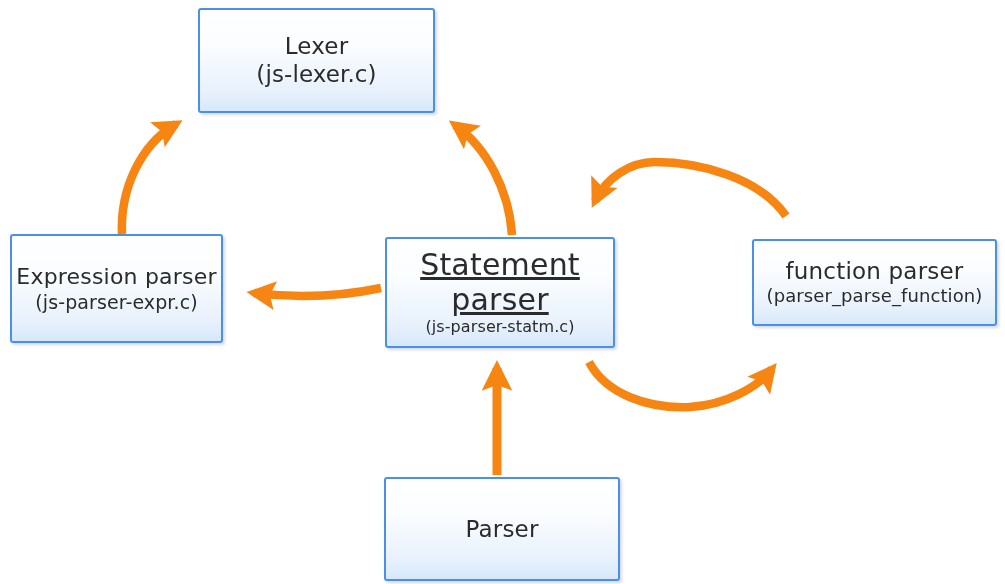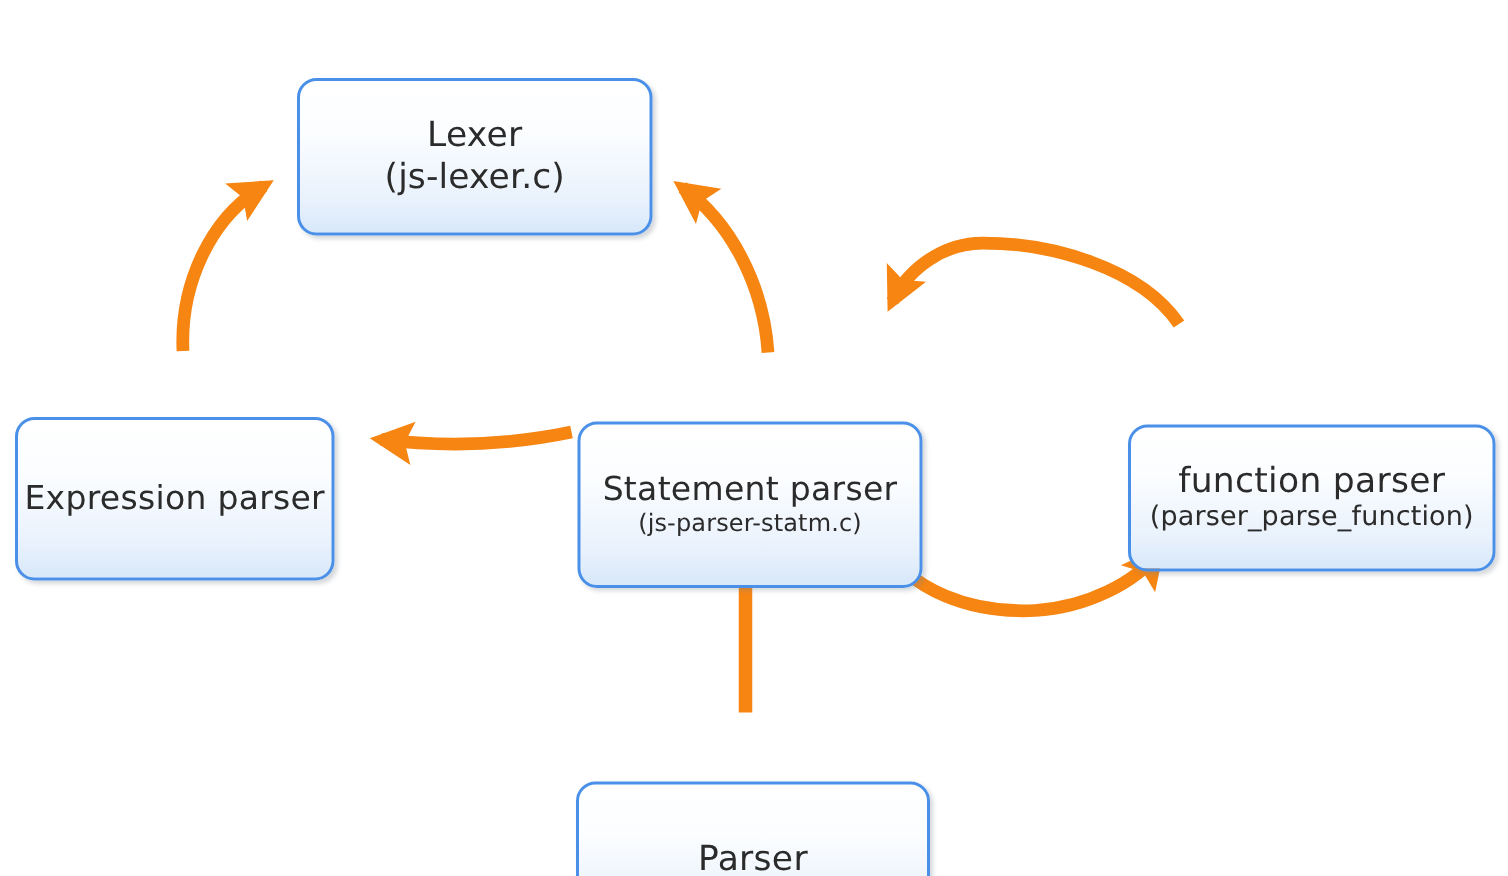--- a/index.html
+++ b/index.html
@@ -23,32 +23,31 @@
     left: 0;
     top: 0;
     width: 1005px;
     height: 584px;
     pointer-events: none;
   }
   .node {
     position: absolute;
     box-sizing: border-box;
     border: 2px solid #4a90e8;
-    border-radius: 13px;
+    border-radius: 3px;
     background: linear-gradient(to bottom, #ffffff 0%, #fbfdff 35%, #e8f1fc 80%, #d7e8fa 100%);
     box-shadow: 2px 2px 3px rgba(120,130,140,0.30);
     display: flex;
     flex-direction: column;
     align-items: center;
     justify-content: center;
     text-align: center;
     color: #2b2b2b;
     line-height: 1.16;
     padding: 0 4px;
-    margin-top: 44px;
   }
   .node .title {
     font-size: 23px;
     letter-spacing: 0.2px;
     white-space: nowrap;
   }
   .node .sub {
     font-size: 23px;
     letter-spacing: 0.1px;
     white-space: nowrap;
@@ -56,26 +55,26 @@
   }
   .node.two-line-title .title {
     white-space: normal;
     line-height: 1.15;
   }
 
   
   #node-lexer            { left: 198px; top: 8px;   width: 237px; height: 105px; }
   #node-expression       { left: 10px;  top: 234px; width: 213px; height: 109px; }
   #node-statement        { left: 385px; top: 237px; width: 230px; height: 111px; }
-  #node-function         { left: 752px; top: 239px; width: 245px; height: 98px; }
+  #node-function         { left: 752px; top: 239px; width: 245px; height: 87px; }
   #node-parser           { left: 384px; top: 477px; width: 236px; height: 104px; }
 
   #node-expression .title { font-size: 22px; }
   #node-expression .sub   { font-size: 19px; }
-  #node-statement .title  { font-size: 22px; }
+  #node-statement .title  { font-size: 30px; text-decoration: underline; }
   #node-statement .sub    { font-size: 16px; }
   #node-function .title   { font-size: 23px; }
   #node-function .sub     { font-size: 18px; text-align: right; }
 </style>
 </head>
 <body>
 
 <div id="canvas">
 
   <svg class="arrow-layer" viewBox="0 0 1005 584" width="1005" height="584" xmlns="http://www.w3.org/2000/svg">
@@ -98,20 +97,21 @@
     <path d="M 497 475 L 497 368" fill="none" stroke="#f68512" stroke-width="9" stroke-linecap="butt" marker-end="url(#ah)"></path>
   </svg>
 
   <div class="node" id="node-lexer">
     <div class="title">Lexer</div>
     <div class="sub">(js-lexer.c)</div>
   </div>
 
   <div class="node two-line-title" id="node-expression">
     <div class="title">Expression parser</div>
+    <div class="sub">(js-parser-expr.c)</div>
   </div>
 
   <div class="node two-line-title" id="node-statement">
     <div class="title">Statement parser</div>
     <div class="sub">(js-parser-statm.c)</div>
   </div>
 
   <div class="node" id="node-function">
     <div class="title">function parser</div>
     <div class="sub">(parser_parse_function)</div>

